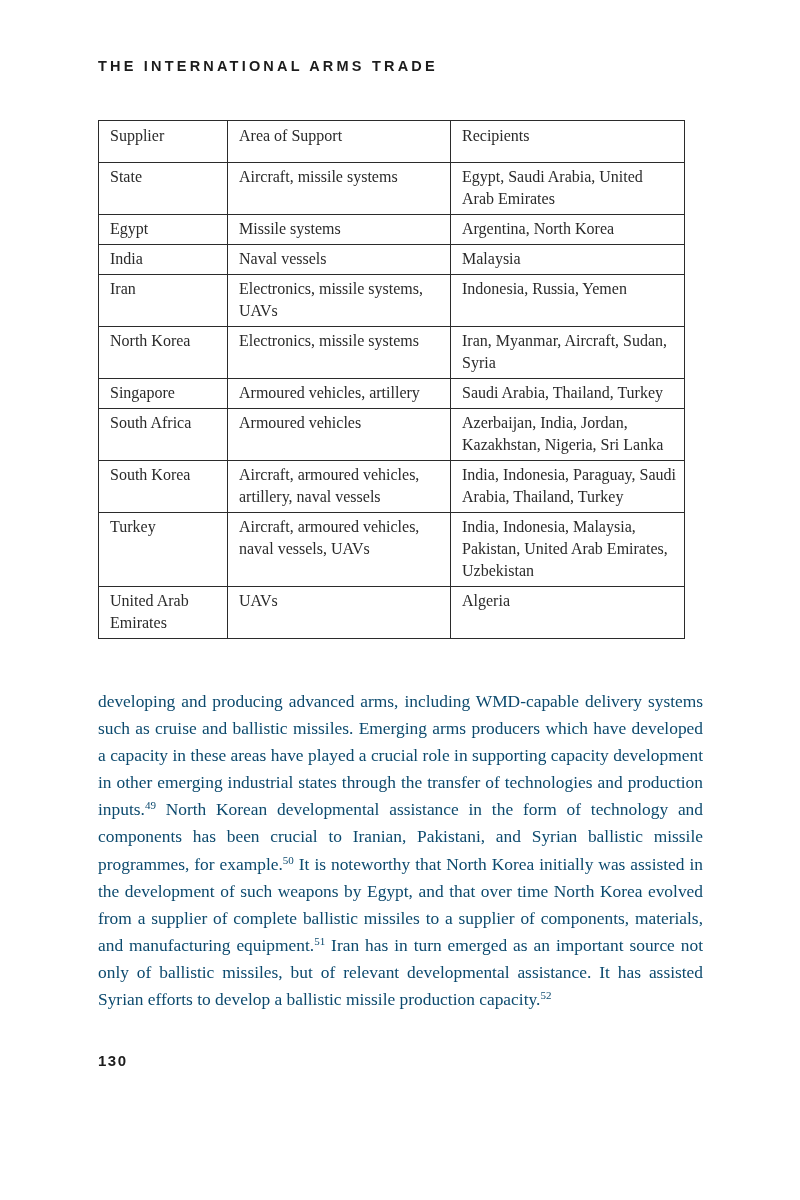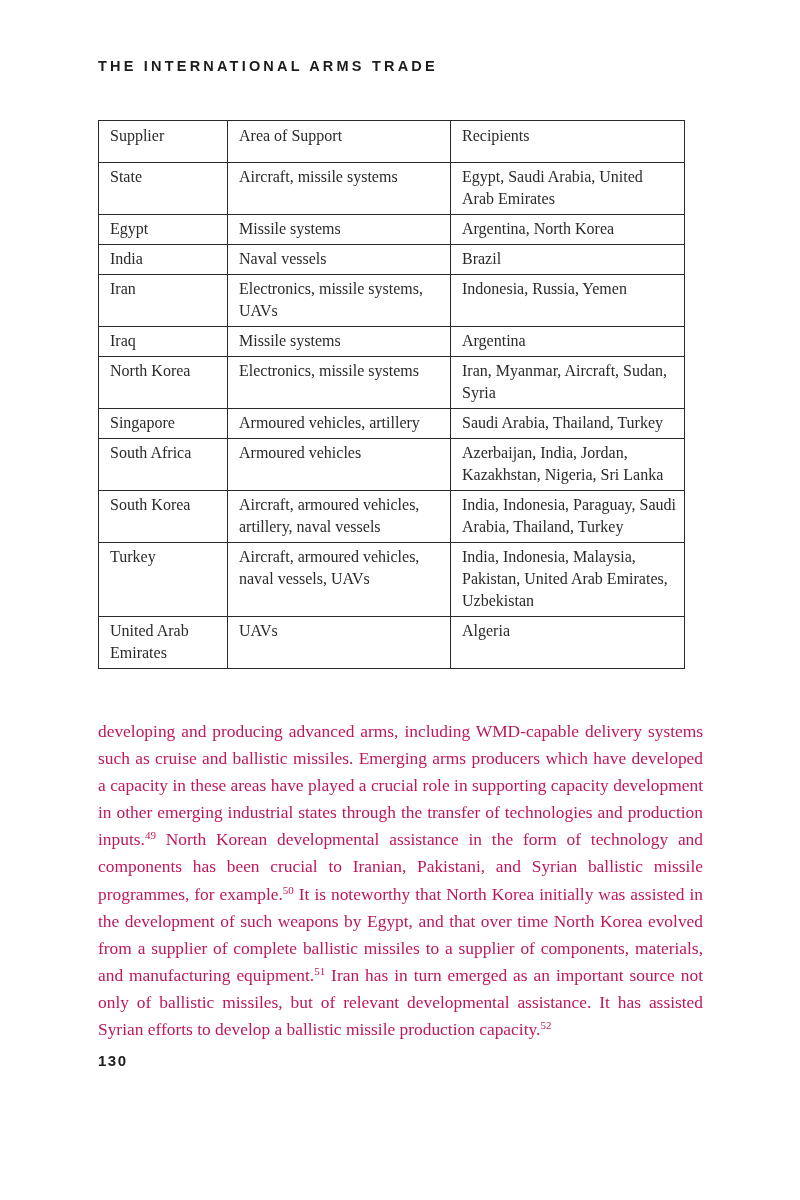--- a/index.html
+++ b/index.html
@@ -55,21 +55,21 @@
   table.supplier-table th {
     padding-top: 4px;
     padding-bottom: 15px;
   }
   .body-paragraph {
     margin: 49px 0 0 0;
     width: 605px;
     font-size: 17.4px;
     line-height: 27.1px;
     text-align: justify;
-    color: #be185d;
+    color: #0c4a6e;
   }
   .body-paragraph sup {
     font-size: 11px;
     line-height: 0;
     vertical-align: baseline;
     position: relative;
     top: -6px;
   }
   .page-number {
     position: absolute;
@@ -112,31 +112,26 @@
           <td>Egypt, Saudi Arabia, United Arab Emirates</td>
         </tr>
         <tr>
           <td>Egypt</td>
           <td>Missile systems</td>
           <td>Argentina, North Korea</td>
         </tr>
         <tr>
           <td>India</td>
           <td>Naval vessels</td>
-          <td>Brazil</td>
+          <td>Malaysia</td>
         </tr>
         <tr>
           <td>Iran</td>
           <td>Electronics, missile systems, UAVs</td>
           <td>Indonesia, Russia, Yemen</td>
-        </tr>
-        <tr>
-          <td>Iraq</td>
-          <td>Missile systems</td>
-          <td>Argentina</td>
         </tr>
         <tr>
           <td>North Korea</td>
           <td>Electronics, missile systems</td>
           <td>Iran, Myanmar, Aircraft, Sudan, Syria</td>
         </tr>
         <tr>
           <td>Singapore</td>
           <td>Armoured vehicles, artillery</td>
           <td>Saudi Arabia, Thailand, Turkey</td>

